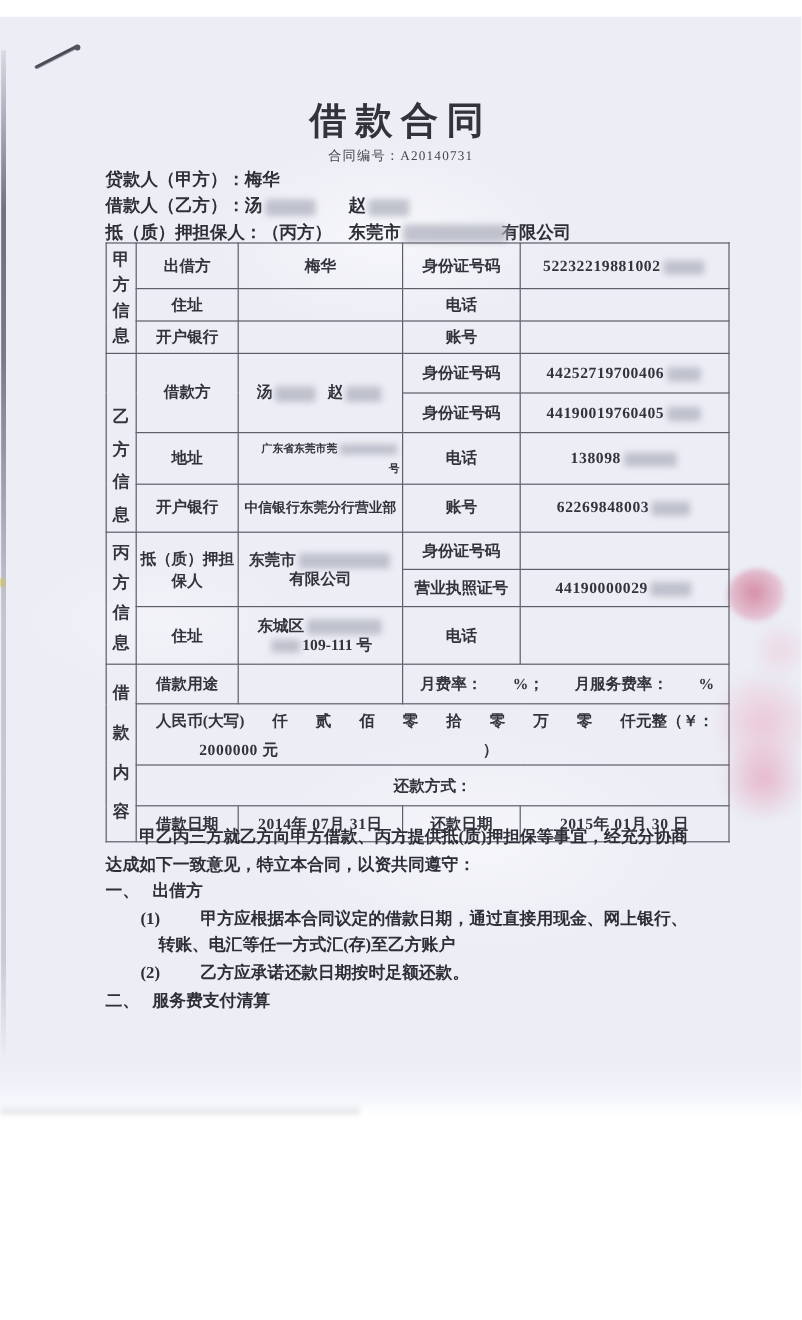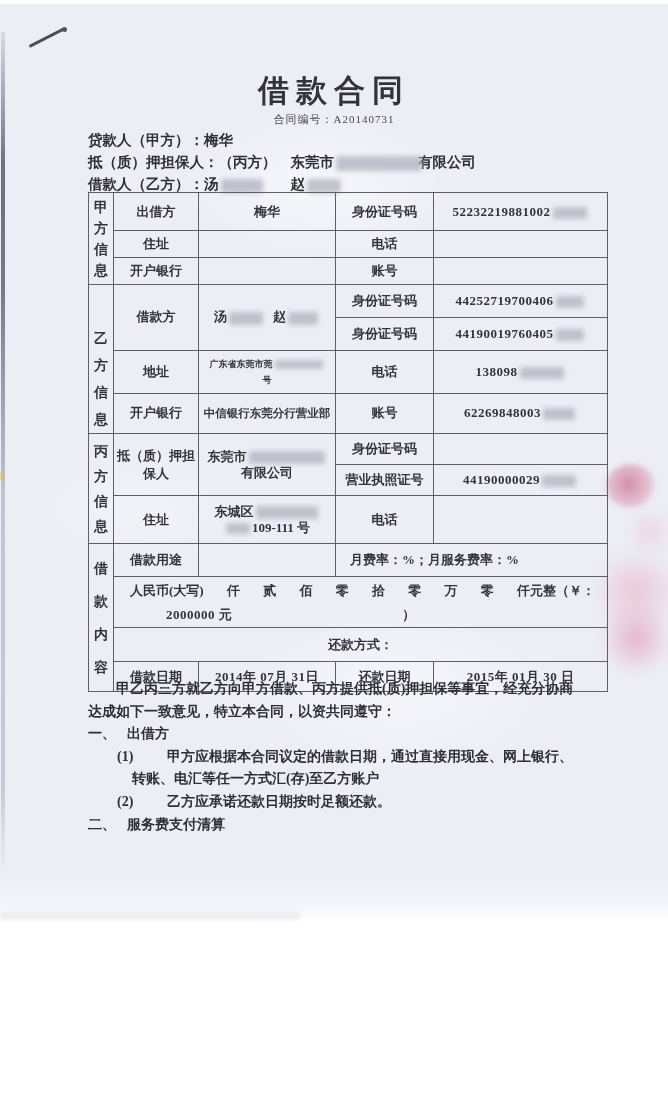--- a/index.html
+++ b/index.html
@@ -3,21 +3,21 @@
 <meta charset="utf-8">
 <style>
   html,body{margin:0;padding:0;}
   body{
     width:668px;height:1100px;position:relative;background:#ffffff;overflow:hidden;
     font-family:"Liberation Serif","DejaVu Serif",serif;
     color:#35353d;
   }
   
   .paper{
-    position:absolute;left:0;top:4px;width:668px;height:916px;
+    position:absolute;left:0;top:14px;width:668px;height:916px;
     background:
       radial-gradient(220px 120px at 48% 20%, rgba(255,255,255,.55), rgba(255,255,255,0) 70%),
       radial-gradient(260px 140px at 60% 75%, rgba(255,255,255,.5), rgba(255,255,255,0) 70%),
       radial-gradient(180px 90px at 20% 55%, rgba(255,255,255,.35), rgba(255,255,255,0) 70%),
       linear-gradient(#ecedf5, #ecedf5 95%, #f3f4fa 98%, #ffffff);
   }
   .paper-bottom-smudge{
     position:absolute;left:0;top:905px;width:300px;height:10px;
     background:linear-gradient(rgba(150,150,165,0), rgba(150,150,165,.25));
     filter:blur(2px);
@@ -66,24 +66,24 @@
   table.contract td{
     border:1px solid #5d5e6a;text-align:center;vertical-align:middle;
     font-size:13px;color:#33333c;padding:0 2px;overflow:hidden;font-weight:600;
   }
   .vcell{padding:0;}
   .vcell span{display:inline-block;width:1.1em;word-break:break-all;font-size:14px;font-weight:700;}
   .vh-a span{line-height:21px;}
   .vh-b span{line-height:27px;margin-top:40px;}
   .vh-c span{line-height:25px;}
   .vh-d span{line-height:33px;}
-  .sm{font-size:9px;line-height:11px;font-weight:600;}
+  .sm{font-size:9px;line-height:11px;font-weight:600;text-align:right;}
   .num{font-family:"Liberation Serif","DejaVu Serif",serif;letter-spacing:.5px;}
   .cell-left{text-align:left;padding-left:6px;}
-  .rates{display:flex;align-items:center;padding:0 10px 0 12px;}
+  .rates{display:flex;align-items:center;justify-content:space-between;padding:0 10px 0 12px;}
   .amt1{display:flex;align-items:center;justify-content:space-between;padding:0 10px 0 14px;height:26px;}
   .amt2{display:flex;align-items:center;height:22px;}
   .amt2 .digits{margin-left:50px;}
   .amt2 .paren{margin-left:170px;}
   .two-line div{line-height:16px;}
 
   
   .clauses{
     position:absolute;left:88px;top:674px;width:492px;
     font-size:14px;font-weight:600;color:#2e2e37;line-height:22.6px;
@@ -111,24 +111,24 @@
   <div class="doc-title">借款合同</div>
   <div class="contract-no">
     <span>合同编号：</span><span>A20140731</span>
   </div>
 
   <div class="party-lines">
     <div class="row">
       <span>贷款人（甲方）：</span><span>梅华</span>
     </div>
     <div class="row">
+      <span>借款人（乙方）：</span><span>汤</span><span class="redact" style="width:42px;height:14px;"></span><span style="display:inline-block;width:26px;"></span><span>赵</span><span class="redact" style="width:34px;height:14px;"></span>
+    </div>
+    <div class="row">
       <span>抵（质）押担保人：（丙方）</span><span style="display:inline-block;width:14px;"></span><span>东莞市</span><span class="redact" style="width:86px;height:15px;margin-right:-4px;"></span><span>有限公司</span>
-    </div>
-    <div class="row">
-      <span>借款人（乙方）：</span><span>汤</span><span class="redact" style="width:42px;height:14px;"></span><span style="display:inline-block;width:26px;"></span><span>赵</span><span class="redact" style="width:34px;height:14px;"></span>
     </div>
   </div>
 
   <div class="tbl-wrap">
     <table class="contract">
       <colgroup>
           <col style="width:25px">
           <col style="width:85px">
           <col style="width:137px">
           <col style="width:98px">

